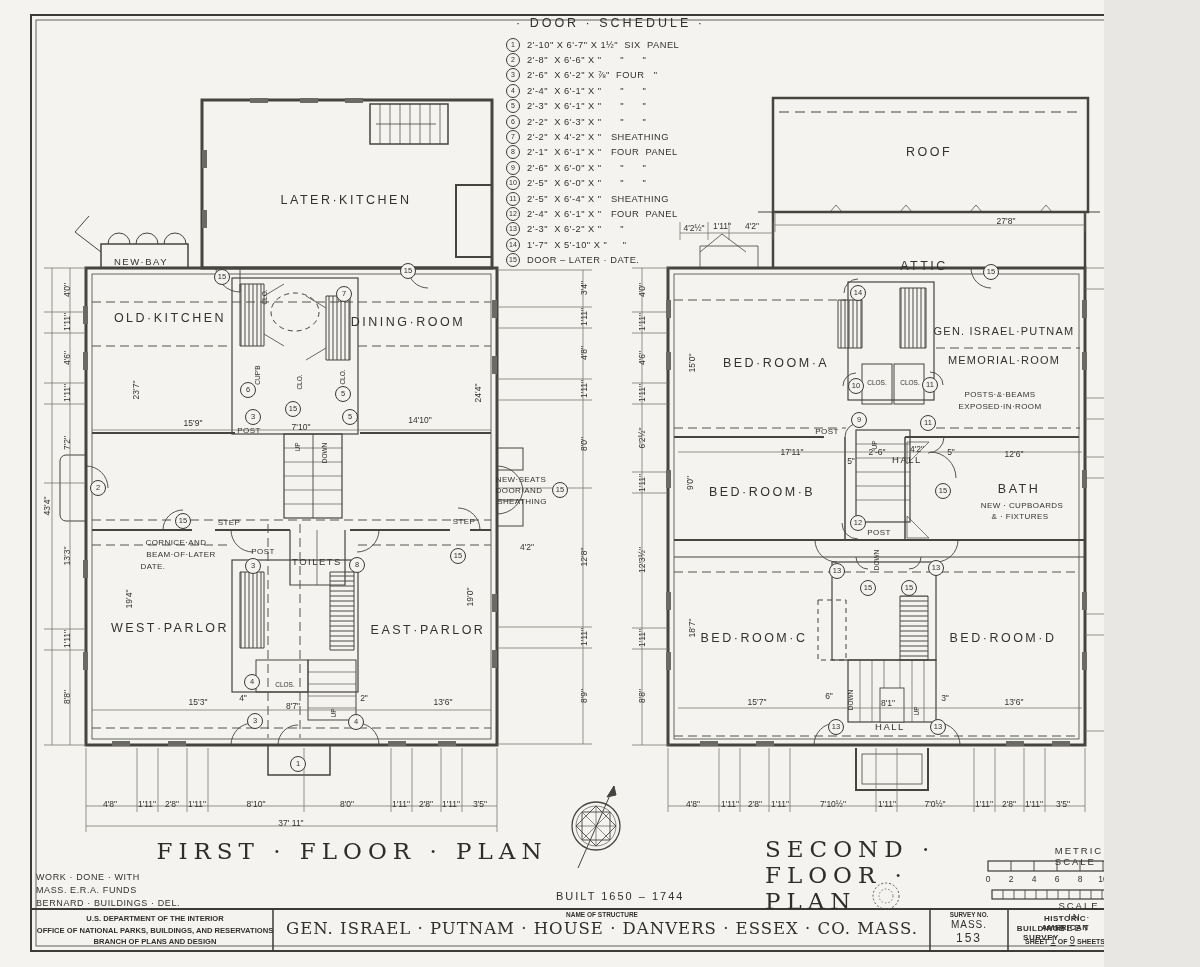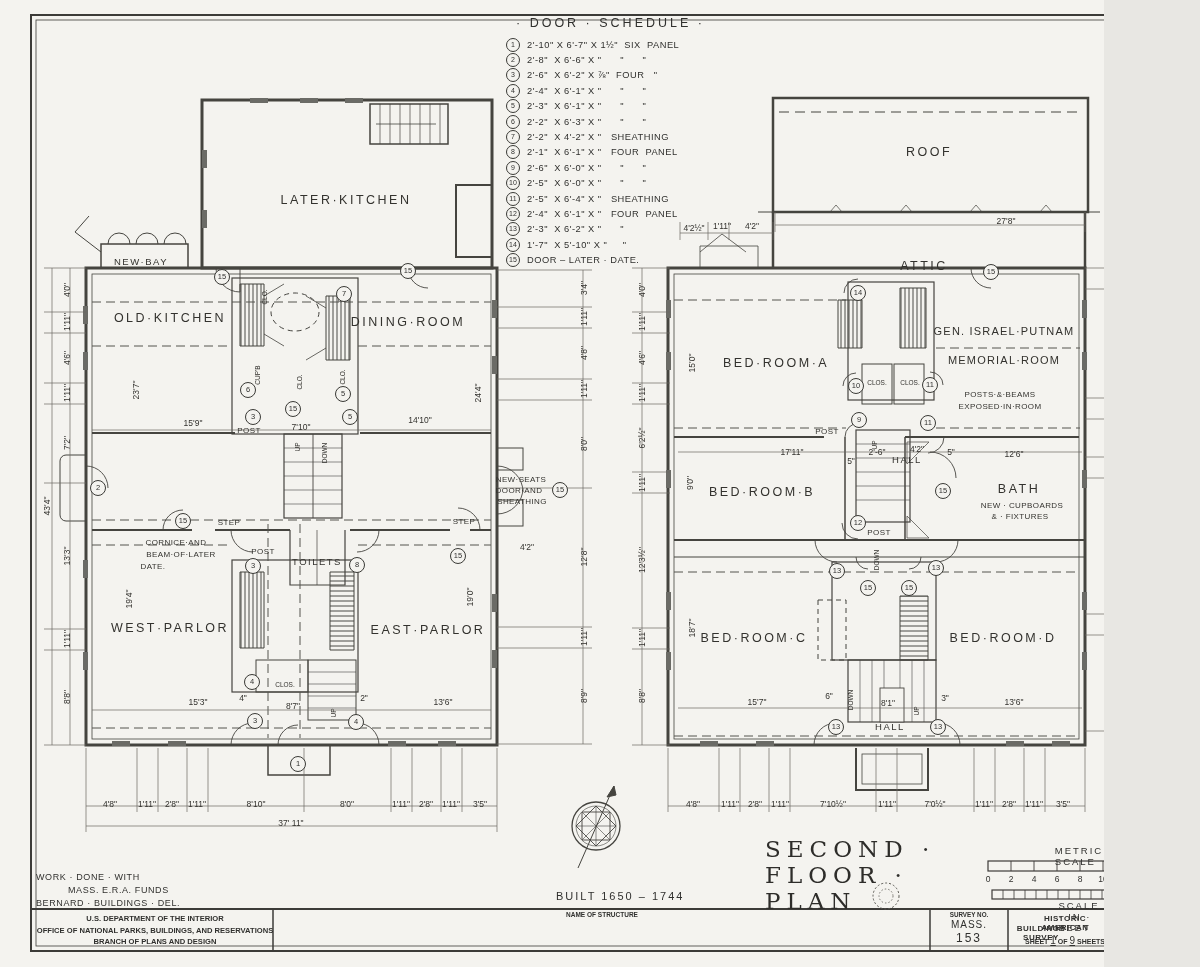--- a/index.html
+++ b/index.html
@@ -502,24 +502,25 @@
       <div class="door-c" style="left: 858px; top: 523px;">12</div>
       <div class="door-c" style="left: 943px; top: 491px;">15</div>
       <div class="door-c" style="left: 837px; top: 571px;">13</div>
       <div class="door-c" style="left: 936px; top: 568px;">13</div>
       <div class="door-c" style="left: 868px; top: 588px;">15</div>
       <div class="door-c" style="left: 909px; top: 588px;">15</div>
       <div class="door-c" style="left: 836px; top: 727px;">13</div>
       <div class="door-c" style="left: 938px; top: 727px;">13</div>
     </div>
 
+  <div class="plan-title" style="left:352px;top:838px;">FIRST · FLOOR · PLAN</div>
   <div class="plan-title" style="left:878px;top:836px;">SECOND · FLOOR · PLAN</div>
 
   <div class="note" style="left:36px;top:872px;">WORK · DONE · WITH</div>
-  <div class="note" style="left:36px;top:885px;padding-left:32px;">MASS. E.R.A.  FUNDS</div>
+  <div class="note" style="left:36px;top:885px;">MASS. E.R.A.  FUNDS</div>
   <div class="note" style="left:36px;top:898px;">BERNARD · BUILDINGS · DEL.</div>
   <div class="built" style="left:556px;top:890px;">BUILT  1650 – 1744</div>
 
   <div class="sc-lab" style="left:1079px;top:845px;">METRIC   SCALE</div>
   <div class="sc-lab" style="left:1079px;top:900px;">SCALE · IN · FEET</div>
   <div id="scale-ticks">
       <span class="sc-n" style="left: 988px;">0</span>
       <span class="sc-n" style="left: 1011px;">2</span>
       <span class="sc-n" style="left: 1034px;">4</span>
       <span class="sc-n" style="left: 1057px;">6</span>
@@ -529,20 +530,21 @@
       <span class="sc-n" style="left: 1149px;">14</span>
       <span class="sc-n" style="left: 1172px;">16</span>
     </div>
 
   <div class="tb tb-dept">
     <div>U.S. DEPARTMENT OF THE INTERIOR</div>
     <div>OFFICE OF NATIONAL PARKS, BUILDINGS, AND RESERVATIONS</div>
     <div>BRANCH OF PLANS AND DESIGN</div>
   </div>
   <div class="tb tb-namelab">NAME OF STRUCTURE</div>
+  <div class="tb tb-structure">GEN. ISRAEL · PUTNAM · HOUSE · DANVERS · ESSEX · CO. MASS.</div>
   <div class="tb tb-survlab">SURVEY NO.</div>
   <div class="tb tb-survst">MASS.</div>
   <div class="tb tb-survno">153</div>
   <div class="tb tb-habs1">HISTORIC AMERICAN</div>
   <div class="tb tb-habs2">BUILDINGS SURVEY</div>
   <div class="tb tb-sheet">
     <span>SHEET</span>
     <span class="nm">1</span>
     <span>OF</span>
     <span class="nm">9</span>

